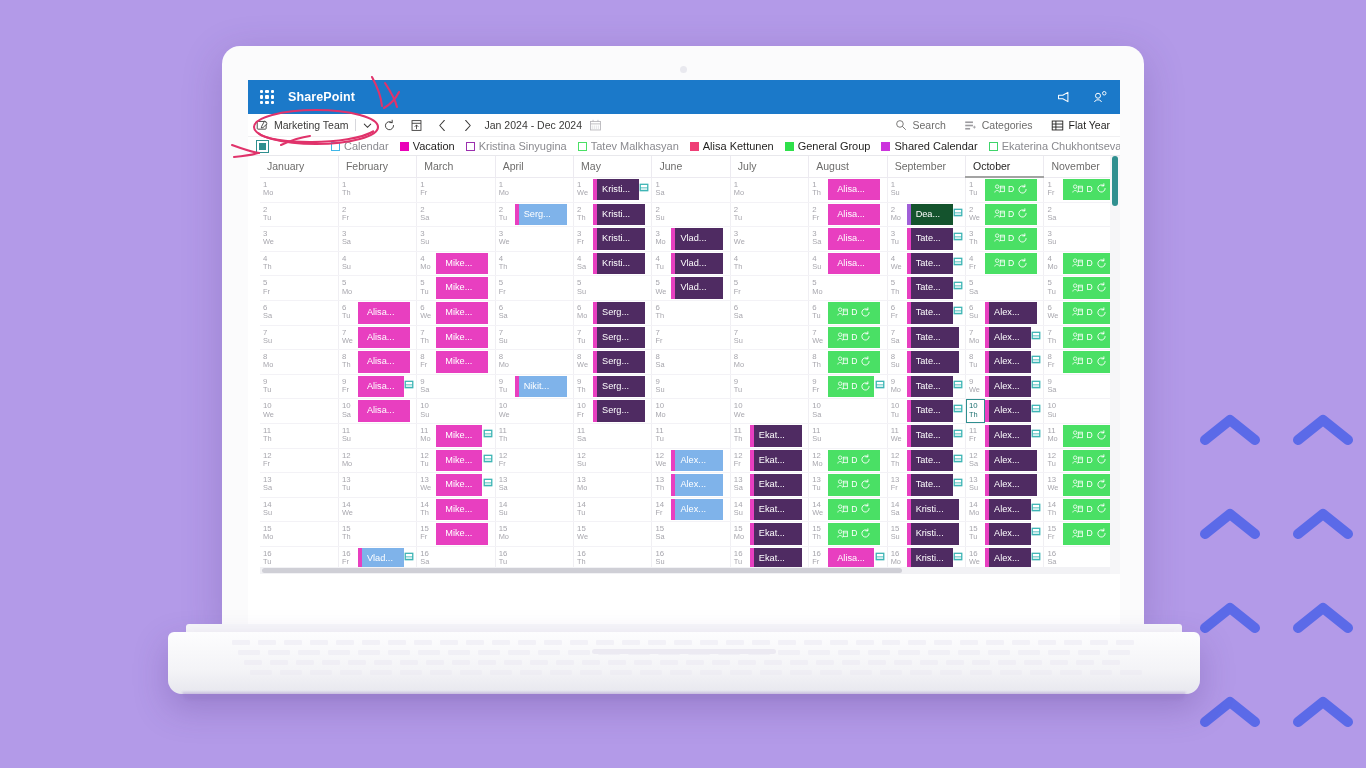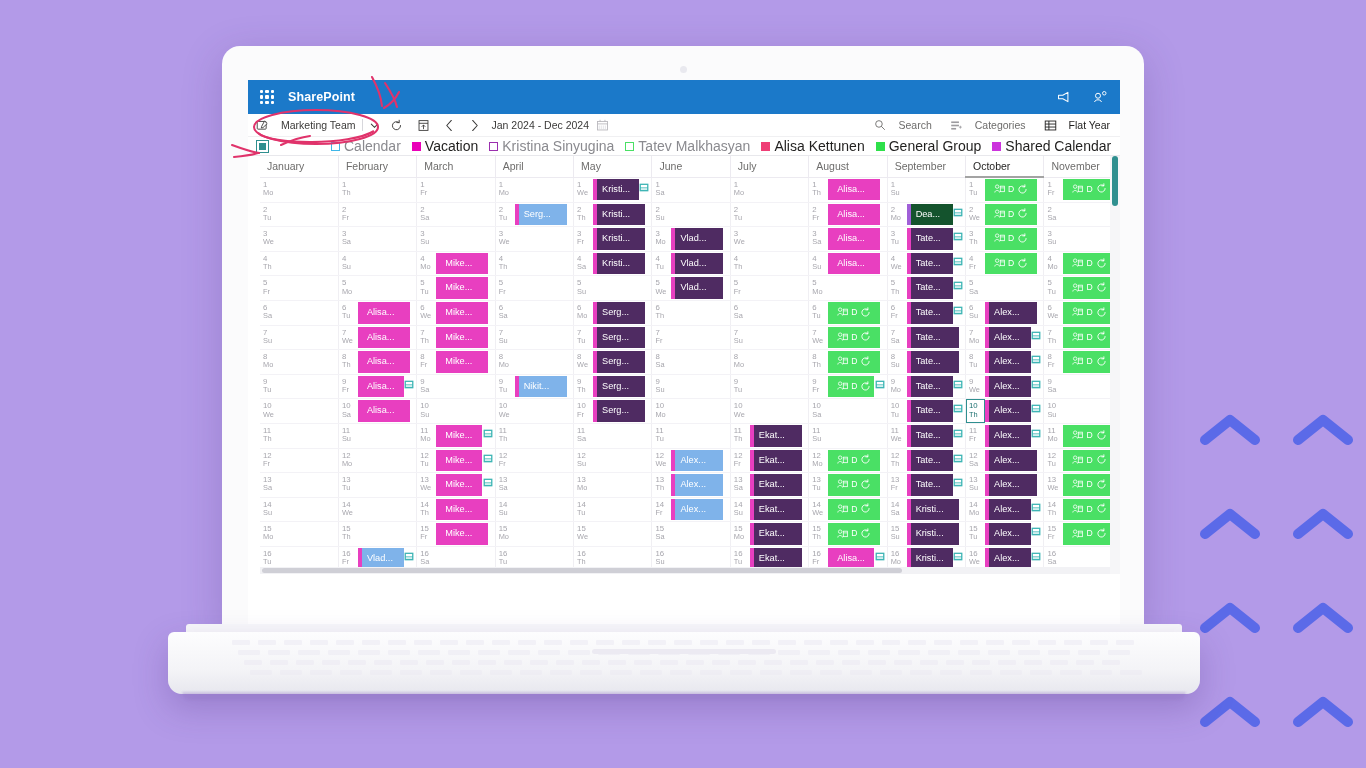--- a/index.html
+++ b/index.html
@@ -143,21 +143,21 @@
 
   
   .cmdbar {
     height: 22px;
     display: flex; align-items: center;
     padding: 0 8px;
     font-size: 10.5px; color: #3b3a39;
     background: #fff;
     position: relative;
   }
-  .cmd-item { display:flex; align-items:center; gap:12px; cursor:pointer; white-space:nowrap; }
+  .cmd-item { display:flex; align-items:center; gap:5px; cursor:pointer; white-space:nowrap; }
   .cmd-label { font-size: 10.5px; color:#3b3a39; }
   .vsep { width:1px; height:12px; background:#d7d7dc; margin:0 6px; }
   .cmd-ic { display:block; cursor:pointer; } .gap10{width:10px;} .gap14{width:14px;}
   .daterange { font-size: 10.5px; color:#3b3a39; margin:0 7px 0 12px; white-space:nowrap; }
   .cmd-right {
     position:absolute; right: 10px; top:0; height:22px;
     display:flex; align-items:center; gap:18px;
   }
   .cmd-right .cmd-item .cmd-label { color:#6d6c6b; }
   .cmd-right .cmd-item.strong .cmd-label { color:#201f1e; }
@@ -179,21 +179,21 @@
     display:flex; align-items:center; justify-content:center;
     flex: 0 0 auto; cursor: pointer;
     margin-right: 62px;
   }
   .legend-toggle i { width:7px; height:7px; background:#2f8f8f; display:block; }
   .lg {
     display:flex; align-items:center; gap:4px;
     margin-right: 11px; flex: 0 0 auto; cursor: pointer;
   }
   .lg .sw { width:9px; height:9px; border:1.6px solid #888; flex:0 0 auto; }
-  .lg .lbl { font-size: 14px; color: #8a8a8f; }
+  .lg .lbl { font-size: 11px; color: #8a8a8f; }
   .lg.on .lbl { color: #201f1e; }
 
   
   .cal-wrap {
     position: relative;
     height: 418px;
     background:#fff;
     overflow: hidden;
     margin-left: 12px;
   }

